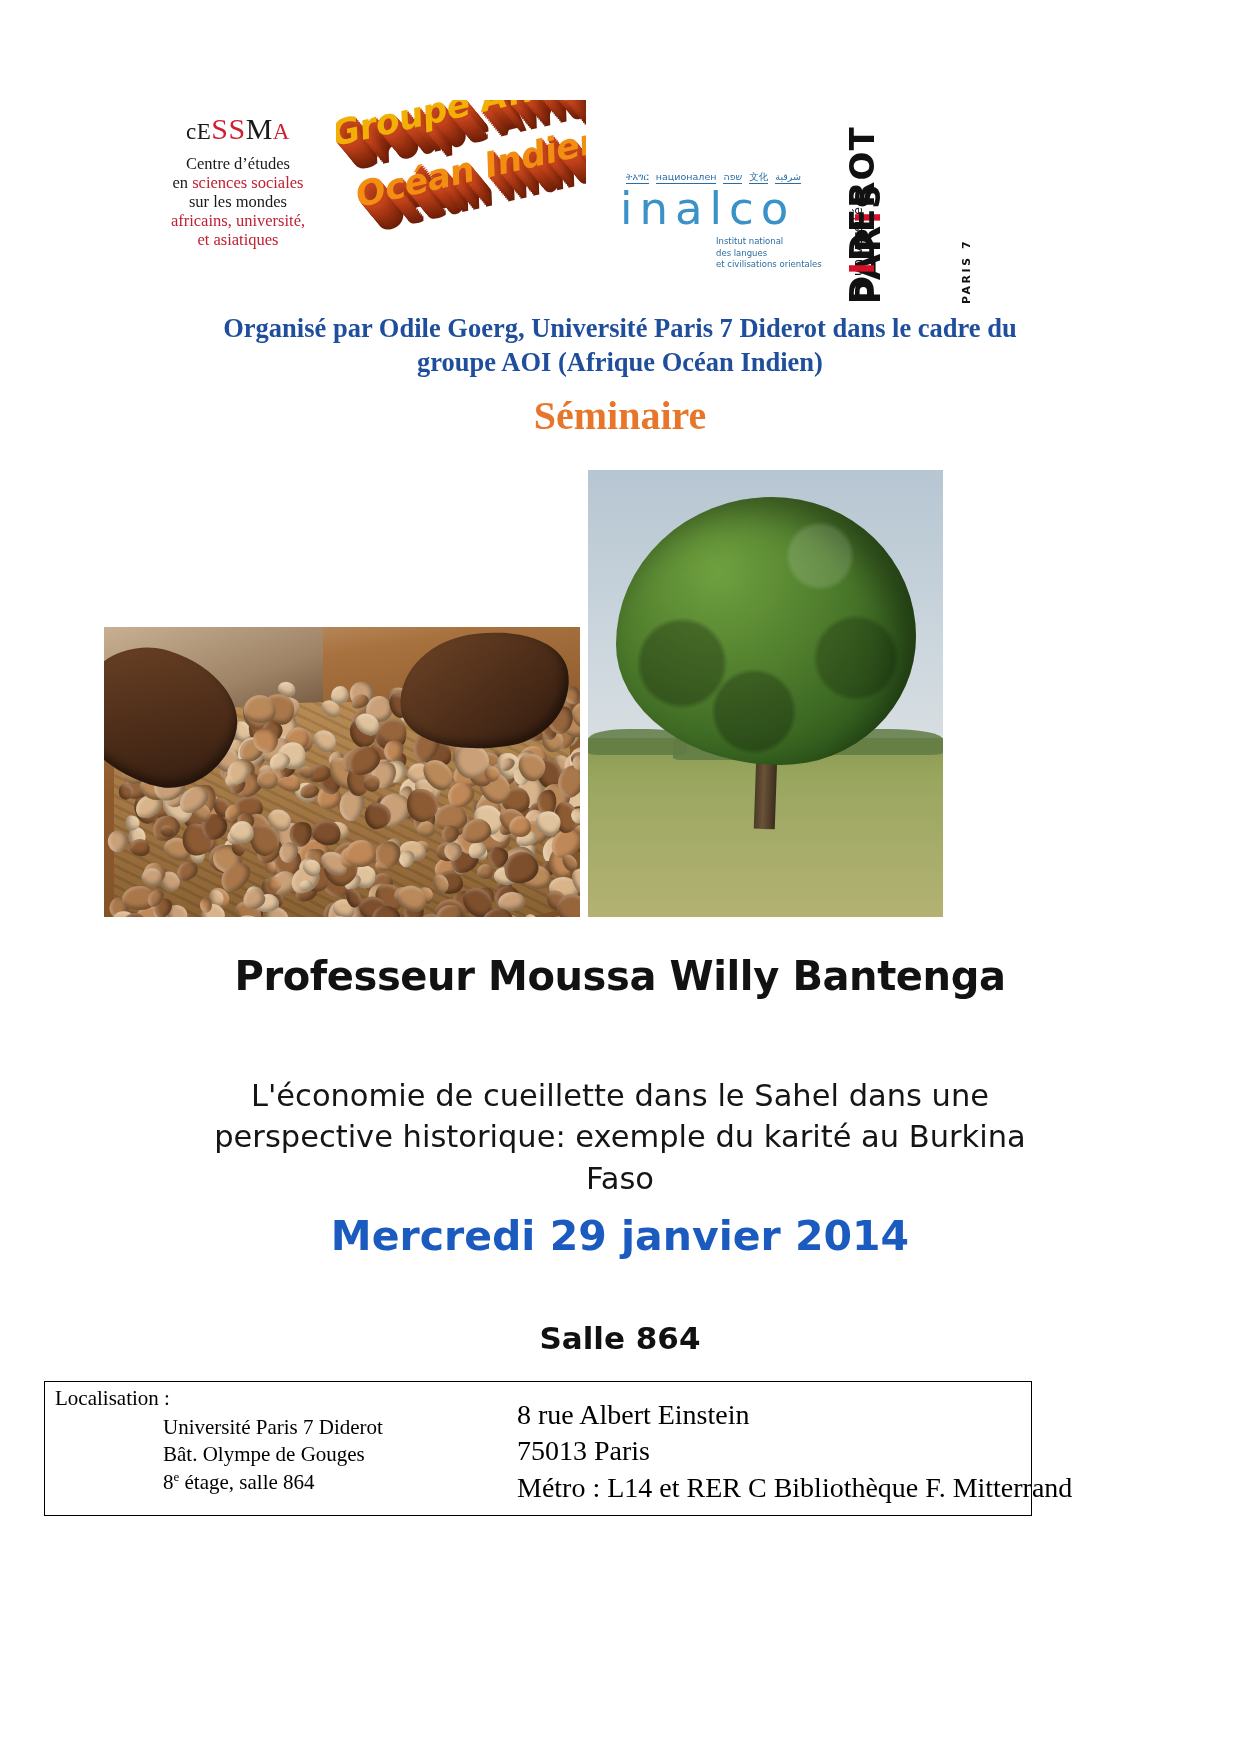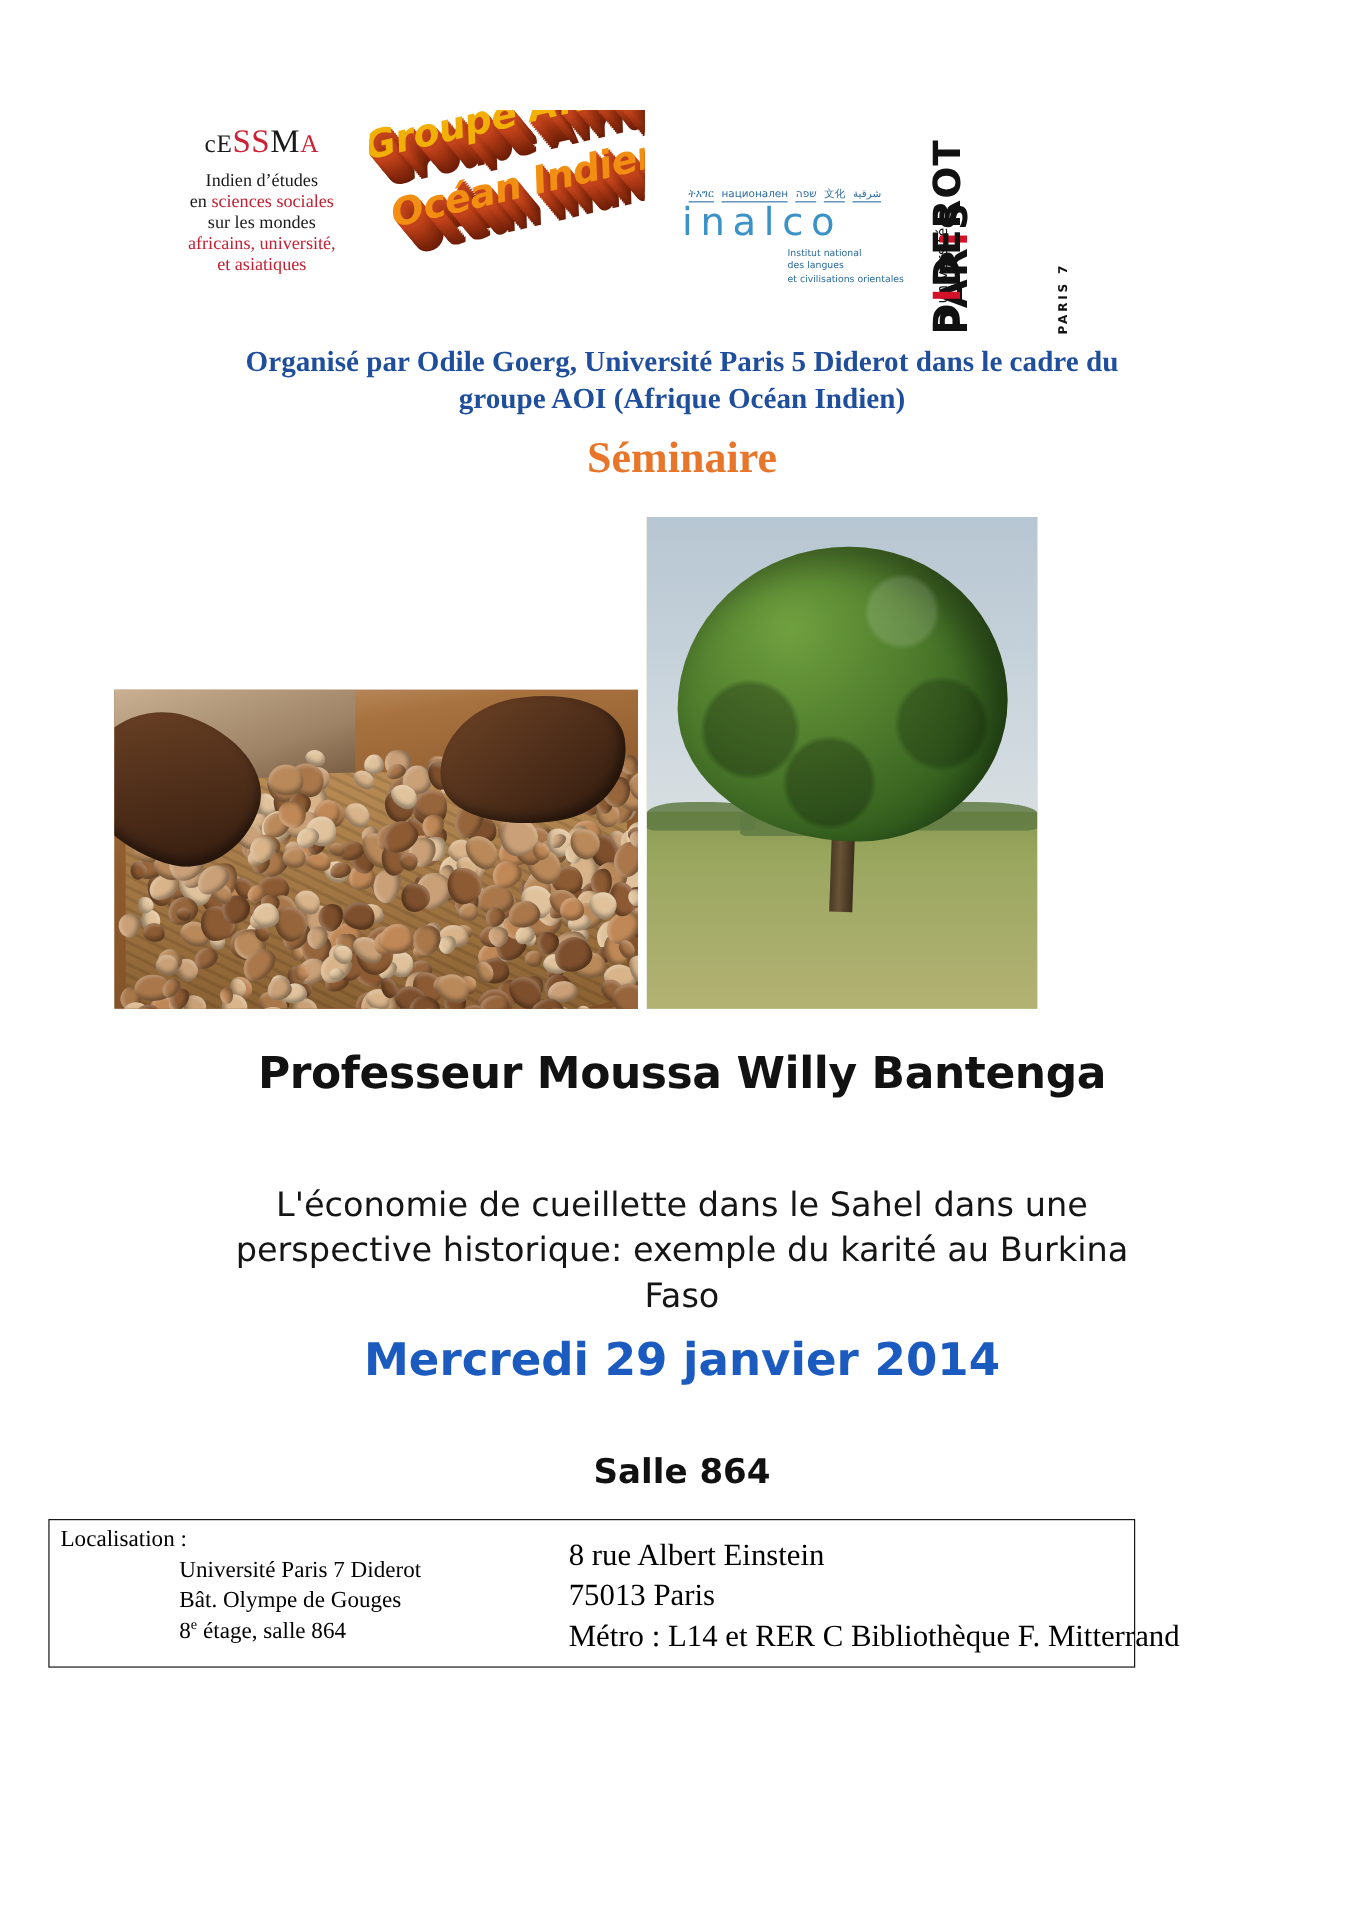--- a/index.html
+++ b/index.html
@@ -84,21 +84,21 @@
     font-size: 9.5px;
     color: #2b6ca3;
     font-family: "DejaVu Sans", sans-serif;
     border-bottom: 1.2px solid #2b6ca3;
     padding-bottom: 1px;
     line-height: 1.1;
     white-space: nowrap;
   }
   .inalco-word {
     font-family: "DejaVu Sans", sans-serif;
-    font-size: 35px;
+    font-size: 45px;
     color: #3a92c7;
     letter-spacing: 7px;
     line-height: 1.05;
     margin-top: 1px;
   }
   .inalco-sub {
     font-family: "DejaVu Sans", sans-serif;
     font-size: 8.5px;
     color: #2b6ca3;
     line-height: 1.35;
@@ -300,21 +300,21 @@
   .loc-line { white-space: nowrap; }
   sup.ord { font-size: .62em; vertical-align: super; }
 </style>
 </head>
 <body>
 
 <div class="logo-bar">
 
   <div class="cessma">
     <div class="cessma-word"><span class="sm">c</span><span class="sm">E</span><span class="red">SS</span>M<span class="sm red">A</span></div>
-    <div class="cessma-sub">Indien d’études</div>
+    <div class="cessma-sub">Centre d’études</div>
     <div class="cessma-sub"><span>en </span><span class="red" style="color:#c02032">sciences sociales</span></div>
     <div class="cessma-sub">sur les mondes</div>
     <div class="cessma-sub red">africains, université,</div>
     <div class="cessma-sub red">et asiatiques</div>
   </div>
 
   <div class="gaoi-wrap">
     <div class="gaoi-inner">
       <div class="gaoi-line l1">Groupe Afrique</div>
       <div class="gaoi-line l2">Océan Indien</div>
@@ -339,21 +339,21 @@
 
   <div class="diderot">
     <div class="diderot-col d-universite">université</div>
     <div class="diderot-col d-paris"><span>PAR</span><span class="d-red">I</span><span>S</span></div>
     <div class="diderot-col d-diderot"><span>D</span><span class="d-red">I</span><span>DEROT</span></div>
     <div class="diderot-col d-paris7">PARIS 7</div>
   </div>
 </div>
 
 <div class="organise">
-  <div>Organisé par Odile Goerg, Université Paris 5 Diderot dans le cadre du</div>
+  <div>Organisé par Odile Goerg, Université Paris 7 Diderot dans le cadre du</div>
   <div>groupe AOI (Afrique Océan Indien)</div>
 </div>
 <div class="seminaire">Séminaire</div>
 
 <div class="photo-nuts">
   <div class="nuts-bg"></div>
   <div class="nuts-wall"></div>
   <div class="nuts-basket"></div>
   <div class="nuts-field" id="nutsField">
       <div class="nut" style="width: 25.8389px; height: 24.8808px; left: 75.1824%; top: 22.402%; background: rgb(224, 195, 156); transform: rotate(79.1334deg);"></div>

